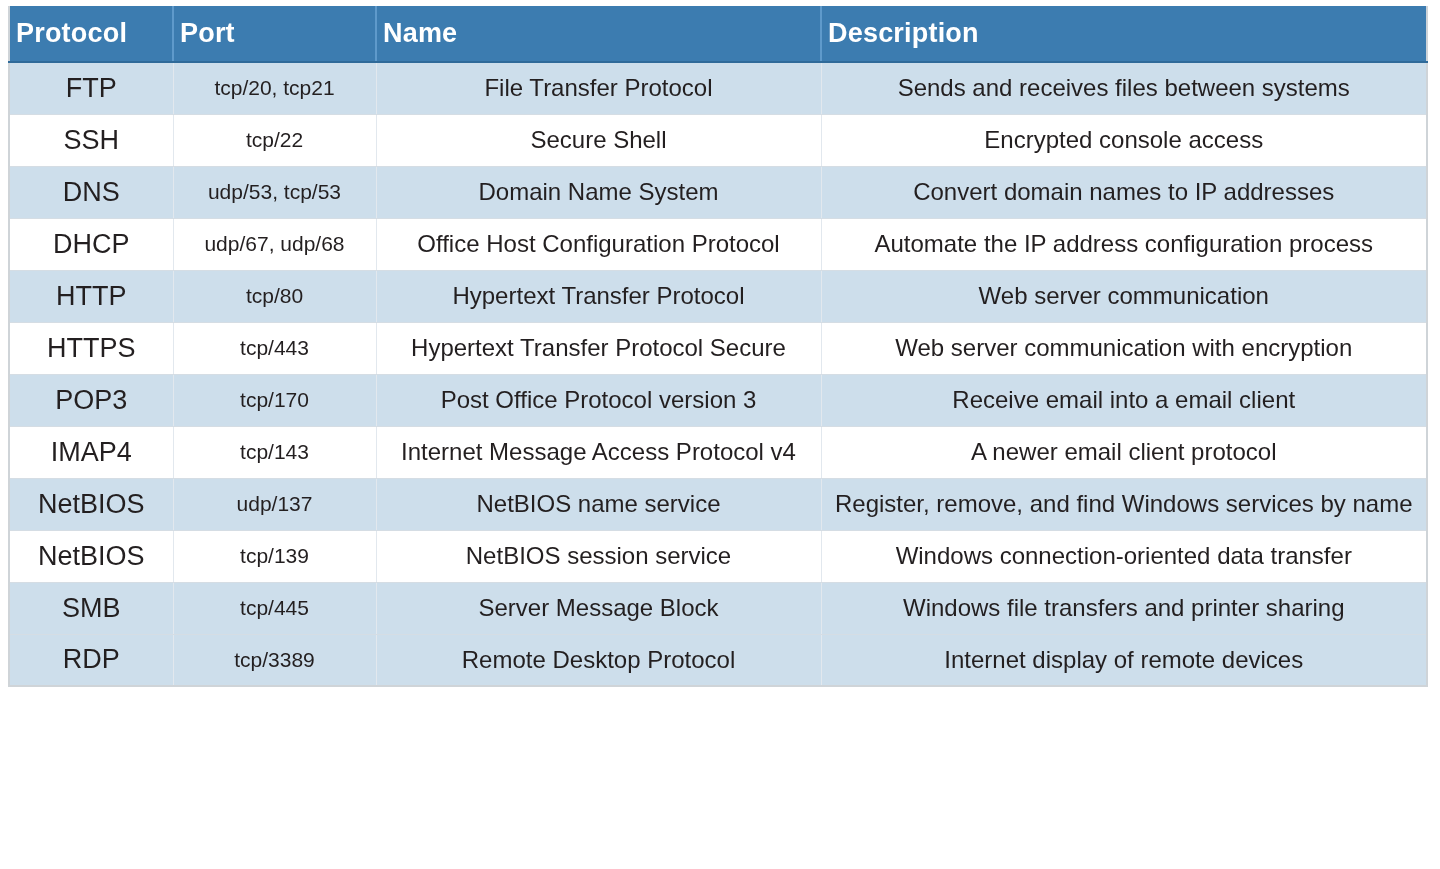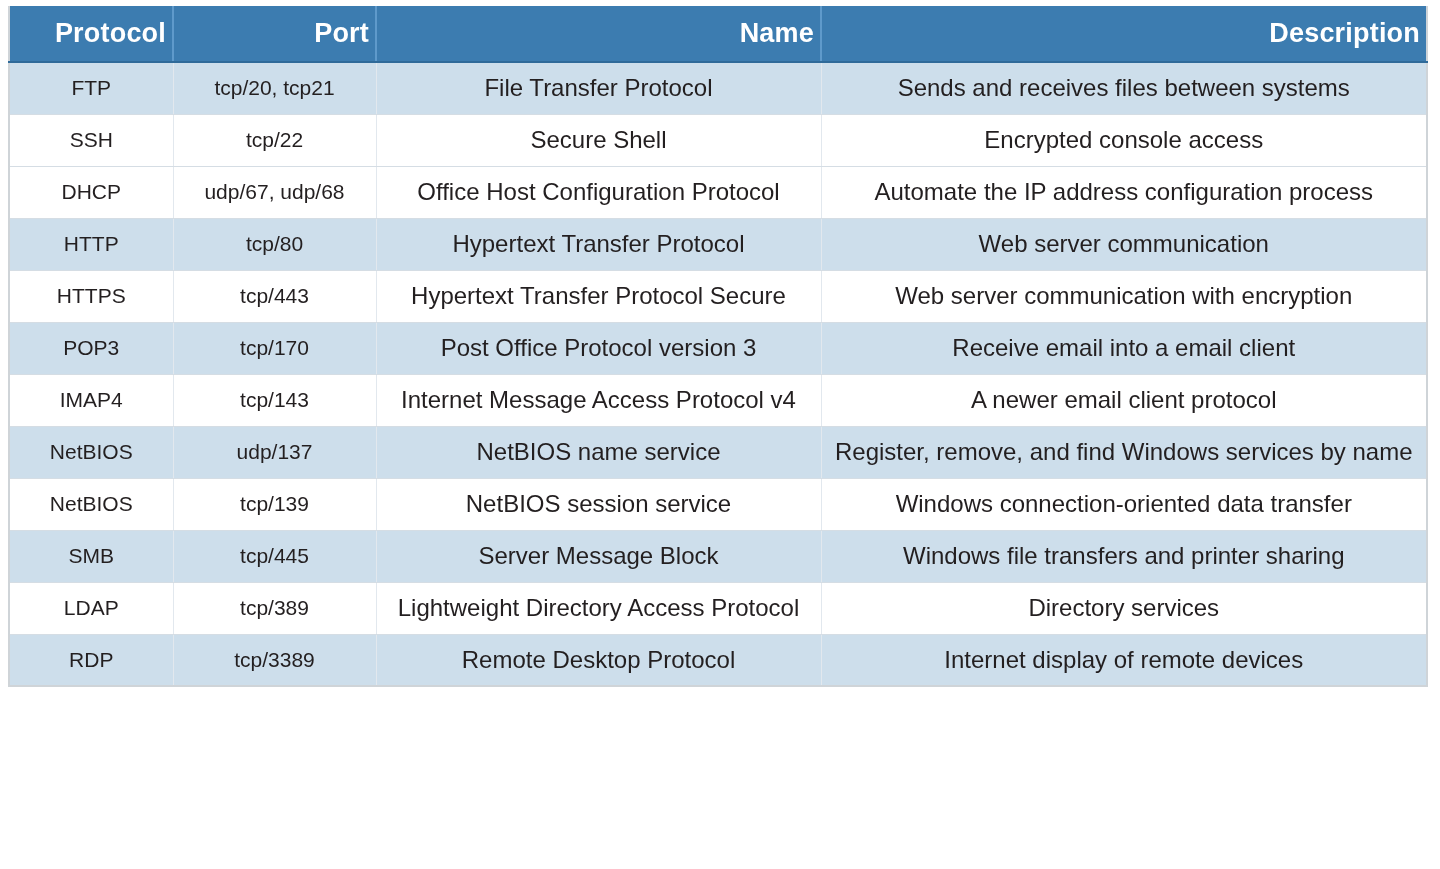--- a/index.html
+++ b/index.html
@@ -36,21 +36,21 @@
   col.col-protocol    { width: 164px; }
   col.col-port        { width: 203px; }
   col.col-name        { width: 445px; }
   col.col-description { width: 606px; }
 
   thead th {
     background: #3c7cb0;
     color: #ffffff;
     font-size: 27px;
     font-weight: bold;
-    text-align: right;
+    text-align: left;
     height: 56px;
     padding: 0 6px;
     border-right: 2px solid #5f9acb;
     border-bottom: 2px solid #2f6a99;
     letter-spacing: 0.2px;
     white-space: nowrap;
     box-sizing: border-box;
     margin-left: 12px;
   }
   thead th:last-child { border-right: none; }
@@ -68,21 +68,21 @@
     text-overflow: ellipsis;
     box-sizing: border-box;
   }
   tbody td:last-child { border-right: none; padding-left: 8px; }
 
   tbody tr.row-shaded td { background: #cddeeb; }
   tbody tr.row-plain  td { background: #ffffff; }
 
   tbody tr:last-child td { border-bottom: none; }
 
-  td.cell-protocol { font-size: 21px; }
+  td.cell-protocol { font-size: 27px; }
   td.cell-port     { font-size: 21px; }
 </style>
 </head>
 <body>
 
 <div id="page">
   <table class="protocol-table">
     <colgroup>
       <col class="col-protocol">
       <col class="col-port">
@@ -102,20 +102,26 @@
           <td class="cell-protocol">FTP</td>
           <td class="cell-port">tcp/20, tcp21</td>
           <td class="cell-name">File Transfer Protocol</td>
           <td class="cell-description">Sends and receives files between systems</td>
         </tr>
         <tr class="row-plain">
           <td class="cell-protocol">SSH</td>
           <td class="cell-port">tcp/22</td>
           <td class="cell-name">Secure Shell</td>
           <td class="cell-description">Encrypted console access</td>
+        </tr>
+        <tr class="row-shaded">
+          <td class="cell-protocol">DNS</td>
+          <td class="cell-port">udp/53, tcp/53</td>
+          <td class="cell-name">Domain Name System</td>
+          <td class="cell-description">Convert domain names to IP addresses</td>
         </tr>
         <tr class="row-plain">
           <td class="cell-protocol">DHCP</td>
           <td class="cell-port">udp/67, udp/68</td>
           <td class="cell-name">Office Host Configuration Protocol</td>
           <td class="cell-description">Automate the IP address configuration process</td>
         </tr>
         <tr class="row-shaded">
           <td class="cell-protocol">HTTP</td>
           <td class="cell-port">tcp/80</td>
@@ -151,26 +157,20 @@
           <td class="cell-port">tcp/139</td>
           <td class="cell-name">NetBIOS session service</td>
           <td class="cell-description">Windows connection-oriented data transfer</td>
         </tr>
         <tr class="row-shaded">
           <td class="cell-protocol">SMB</td>
           <td class="cell-port">tcp/445</td>
           <td class="cell-name">Server Message Block</td>
           <td class="cell-description">Windows file transfers and printer sharing</td>
         </tr>
-        <tr class="row-plain">
-          <td class="cell-protocol">LDAP</td>
-          <td class="cell-port">tcp/389</td>
-          <td class="cell-name">Lightweight Directory Access Protocol</td>
-          <td class="cell-description">Directory services</td>
-        </tr>
         <tr class="row-shaded">
           <td class="cell-protocol">RDP</td>
           <td class="cell-port">tcp/3389</td>
           <td class="cell-name">Remote Desktop Protocol</td>
           <td class="cell-description">Internet display of remote devices</td>
         </tr>
       </tbody>
   </table>
 </div>
 

